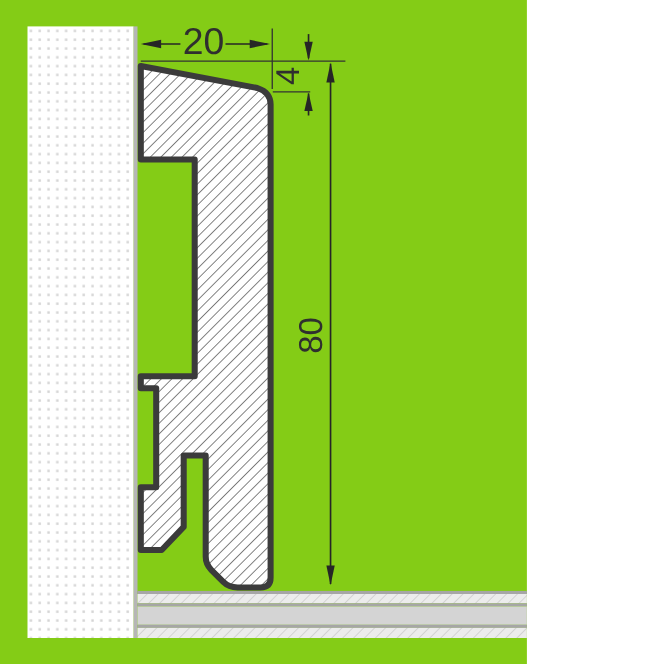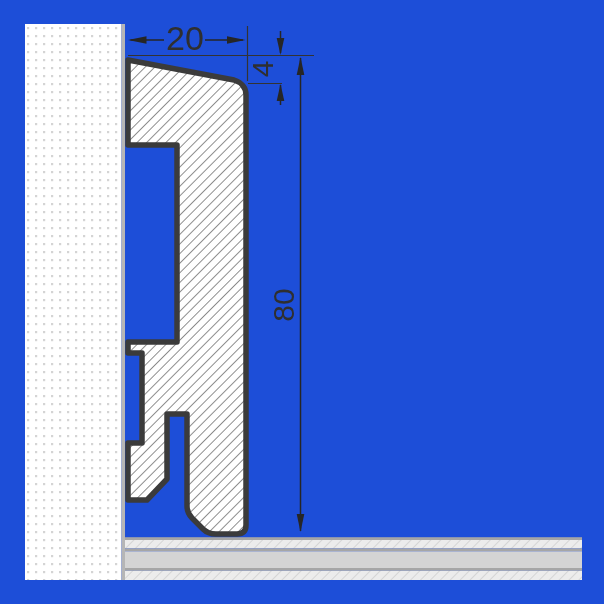--- a/index.html
+++ b/index.html
@@ -2,23 +2,23 @@
 <html><head>
 <meta charset="utf-8">
 <style>
   html, body {
     margin: 0;
     padding: 0;
     background: #ffffff;
   }
   .canvas {
     position: relative;
-    width: 604px;
+    width: 479px;
     height: 604px;
-    background: #1d4ed8;
+    background: #84cc16;
     overflow: hidden;
   }
   svg { display: block; }
   .profile-outline {
     fill: url(#hatchProfile);
     stroke: #3b3b3b;
     stroke-width: 5.5;
     stroke-linejoin: round;
     stroke-linecap: round;
   }

